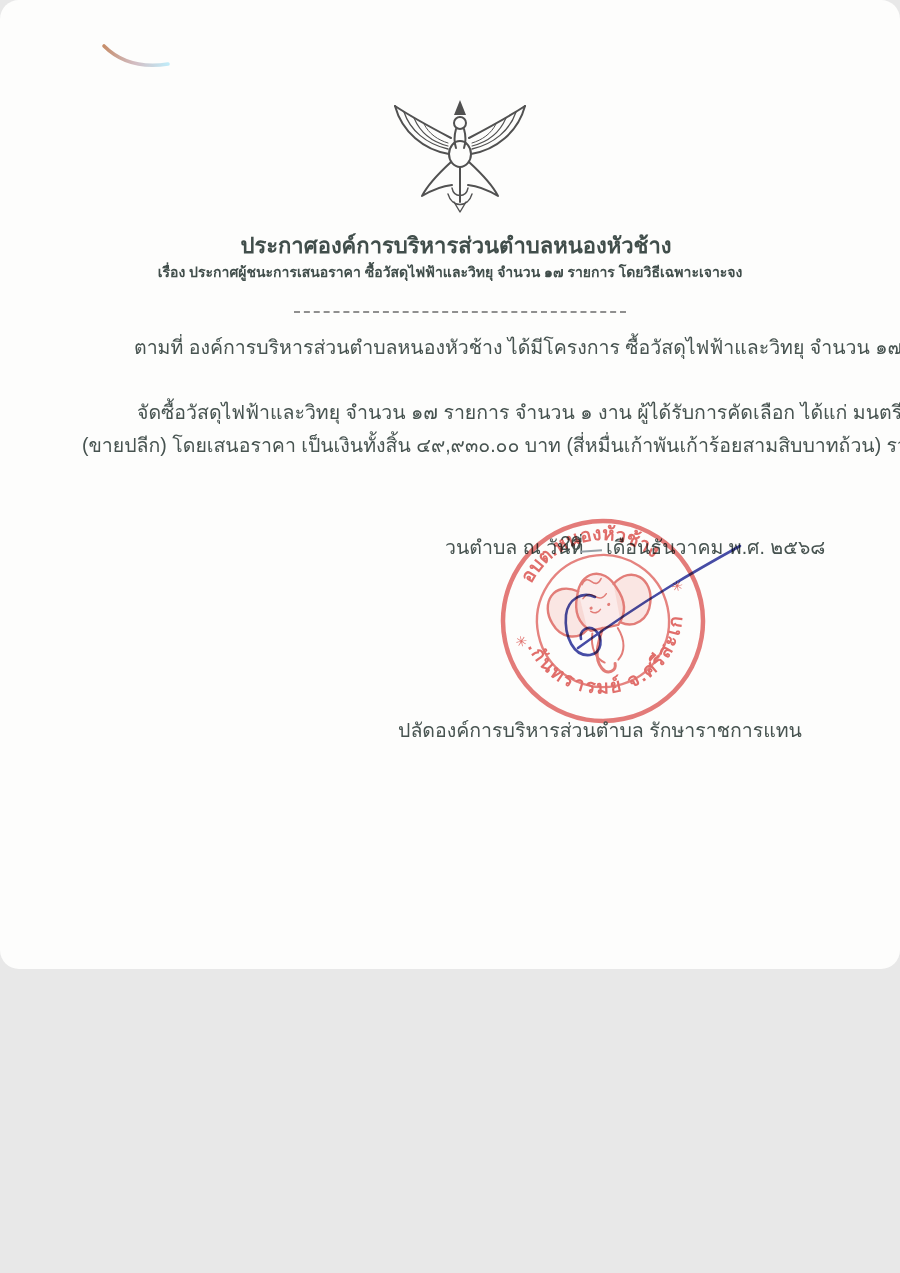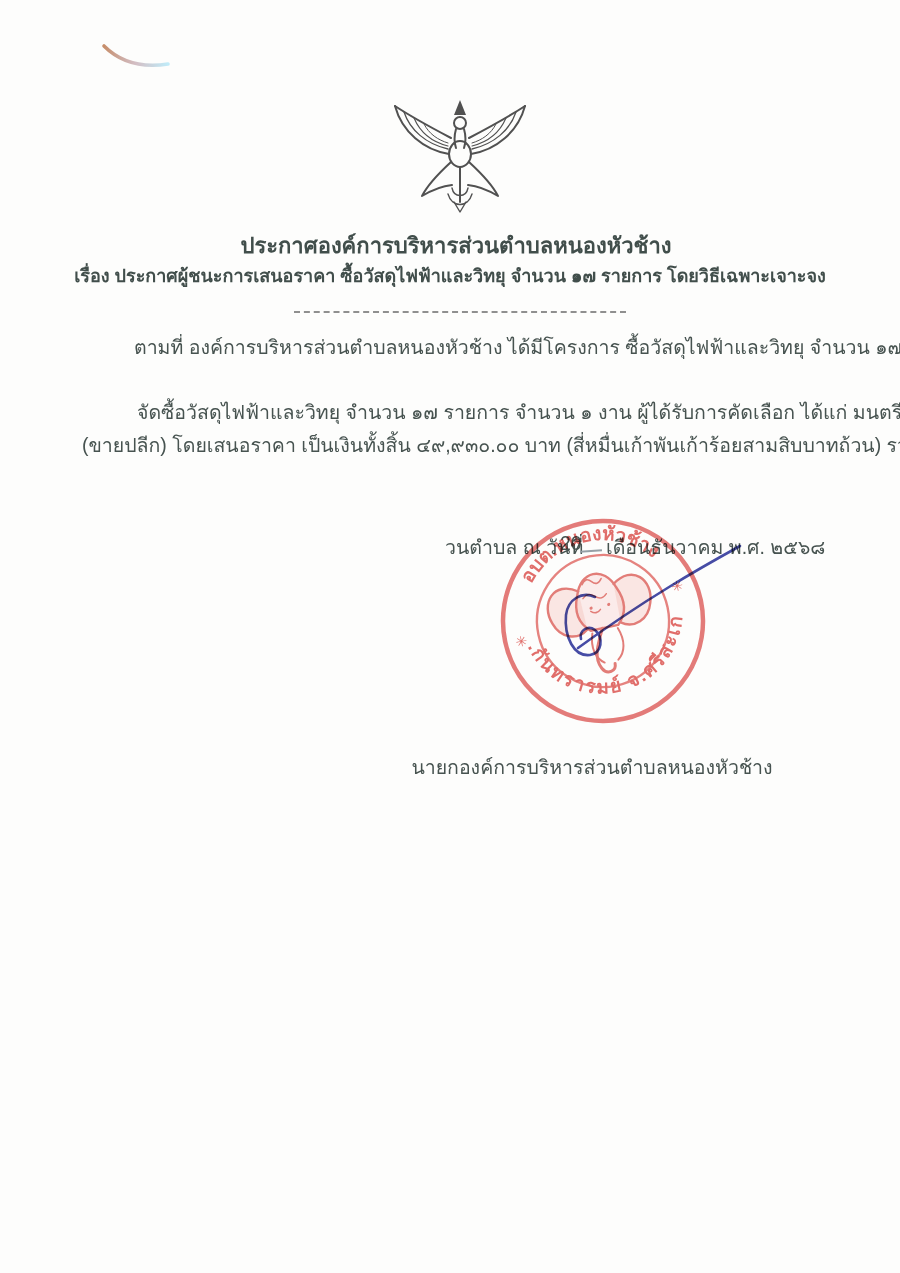--- a/index.html
+++ b/index.html
@@ -1,28 +1,29 @@
 <!DOCTYPE html>
 <html><head>
 <meta charset="utf-8">
 <style>
   html,body{margin:0;padding:0;background:#e8e8e8;}
   .page{
     position:relative;
-    width:900px;height:1273px;
+    width:900px;height:969px;
     margin:0 auto;
     background:#fdfdfc;
     overflow:hidden;
     font-family:"Liberation Sans","DejaVu Sans",sans-serif;
     color:#475350;
+    border-radius:19px;
   }
   .abs{position:absolute;white-space:nowrap;}
   .centered{transform:translateX(-50%);}
   .title{font-weight:bold;font-size:22px;color:#414e4b;}
-  .subtitle{font-weight:bold;font-size:18px;color:#414e4b;}
+  .subtitle{font-weight:bold;font-size:14px;color:#414e4b;}
   .bodytext{font-size:19.5px;color:#475350;}
   .separator{
     border-top:2px dashed #8f8f8f;
     height:0;
   }
   .date-underline{
     height:2px;background:#96a0a6;transform:rotate(-4deg);
   }
   .stamp-wrap{mix-blend-mode:multiply;opacity:.92;}
   .sig-wrap{mix-blend-mode:multiply;}
@@ -119,15 +120,15 @@
     </svg>
   </div>
 
   <svg class="abs sig-wrap" style="left:540px;top:535px" width="220" height="140" viewBox="0 0 220 140">
     <g stroke="#3d43a3" stroke-width="2.6" fill="none" stroke-linecap="round" opacity="0.95">
       <path d="M 200 11 C 162 32, 105 64, 38 113"></path>
       <path d="M 55 62 C 42 56, 28 64, 26 80 C 24 102, 34 122, 50 120 C 62 118, 64 103, 55 95 C 48 90, 39 95, 41 104"></path>
     </g>
   </svg>
 
-  <div class="abs centered bodytext" style="left:592px;top:752px">นายกองค์การบริหารส่วนตำบลหนองหัวช้าง</div>
+  <div class="abs centered bodytext" style="left:600px;top:715px">ปลัดองค์การบริหารส่วนตำบล รักษาราชการแทน</div>
 
 </div>
 
 </body></html>

